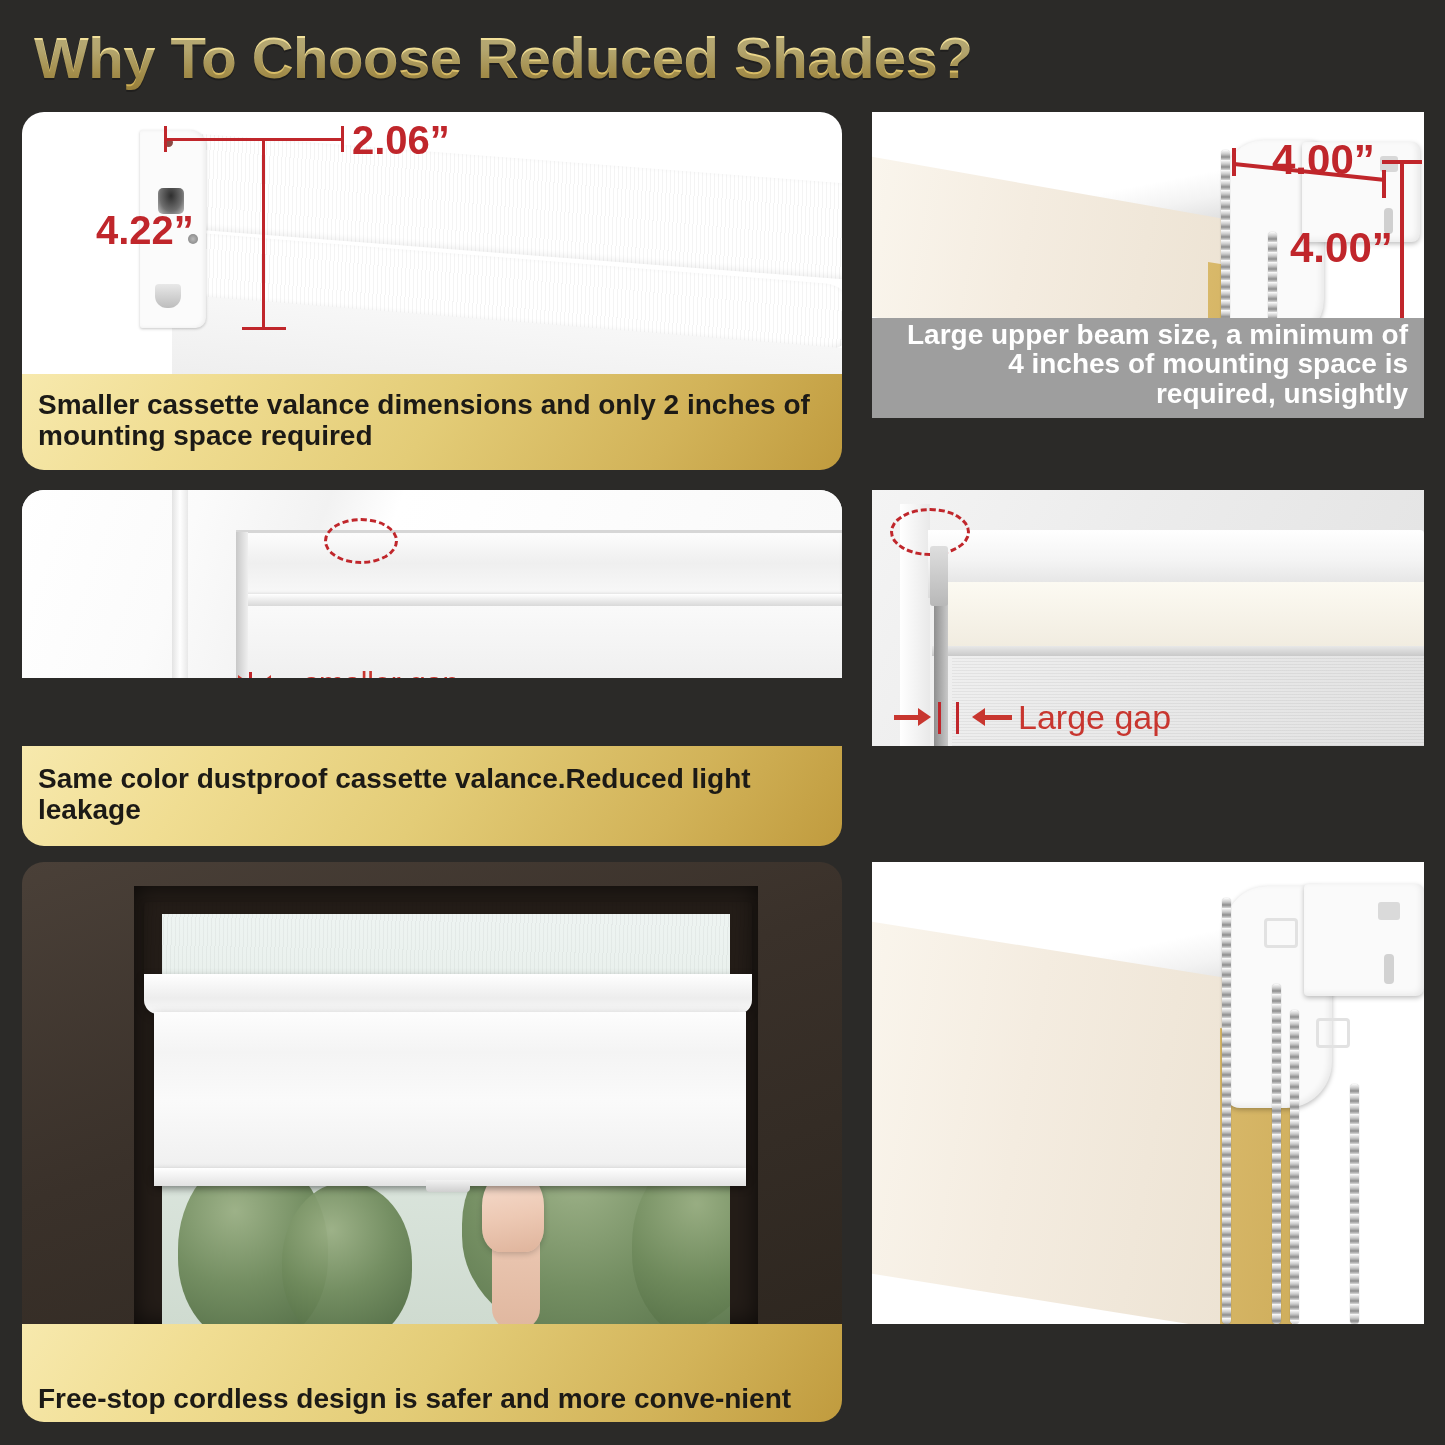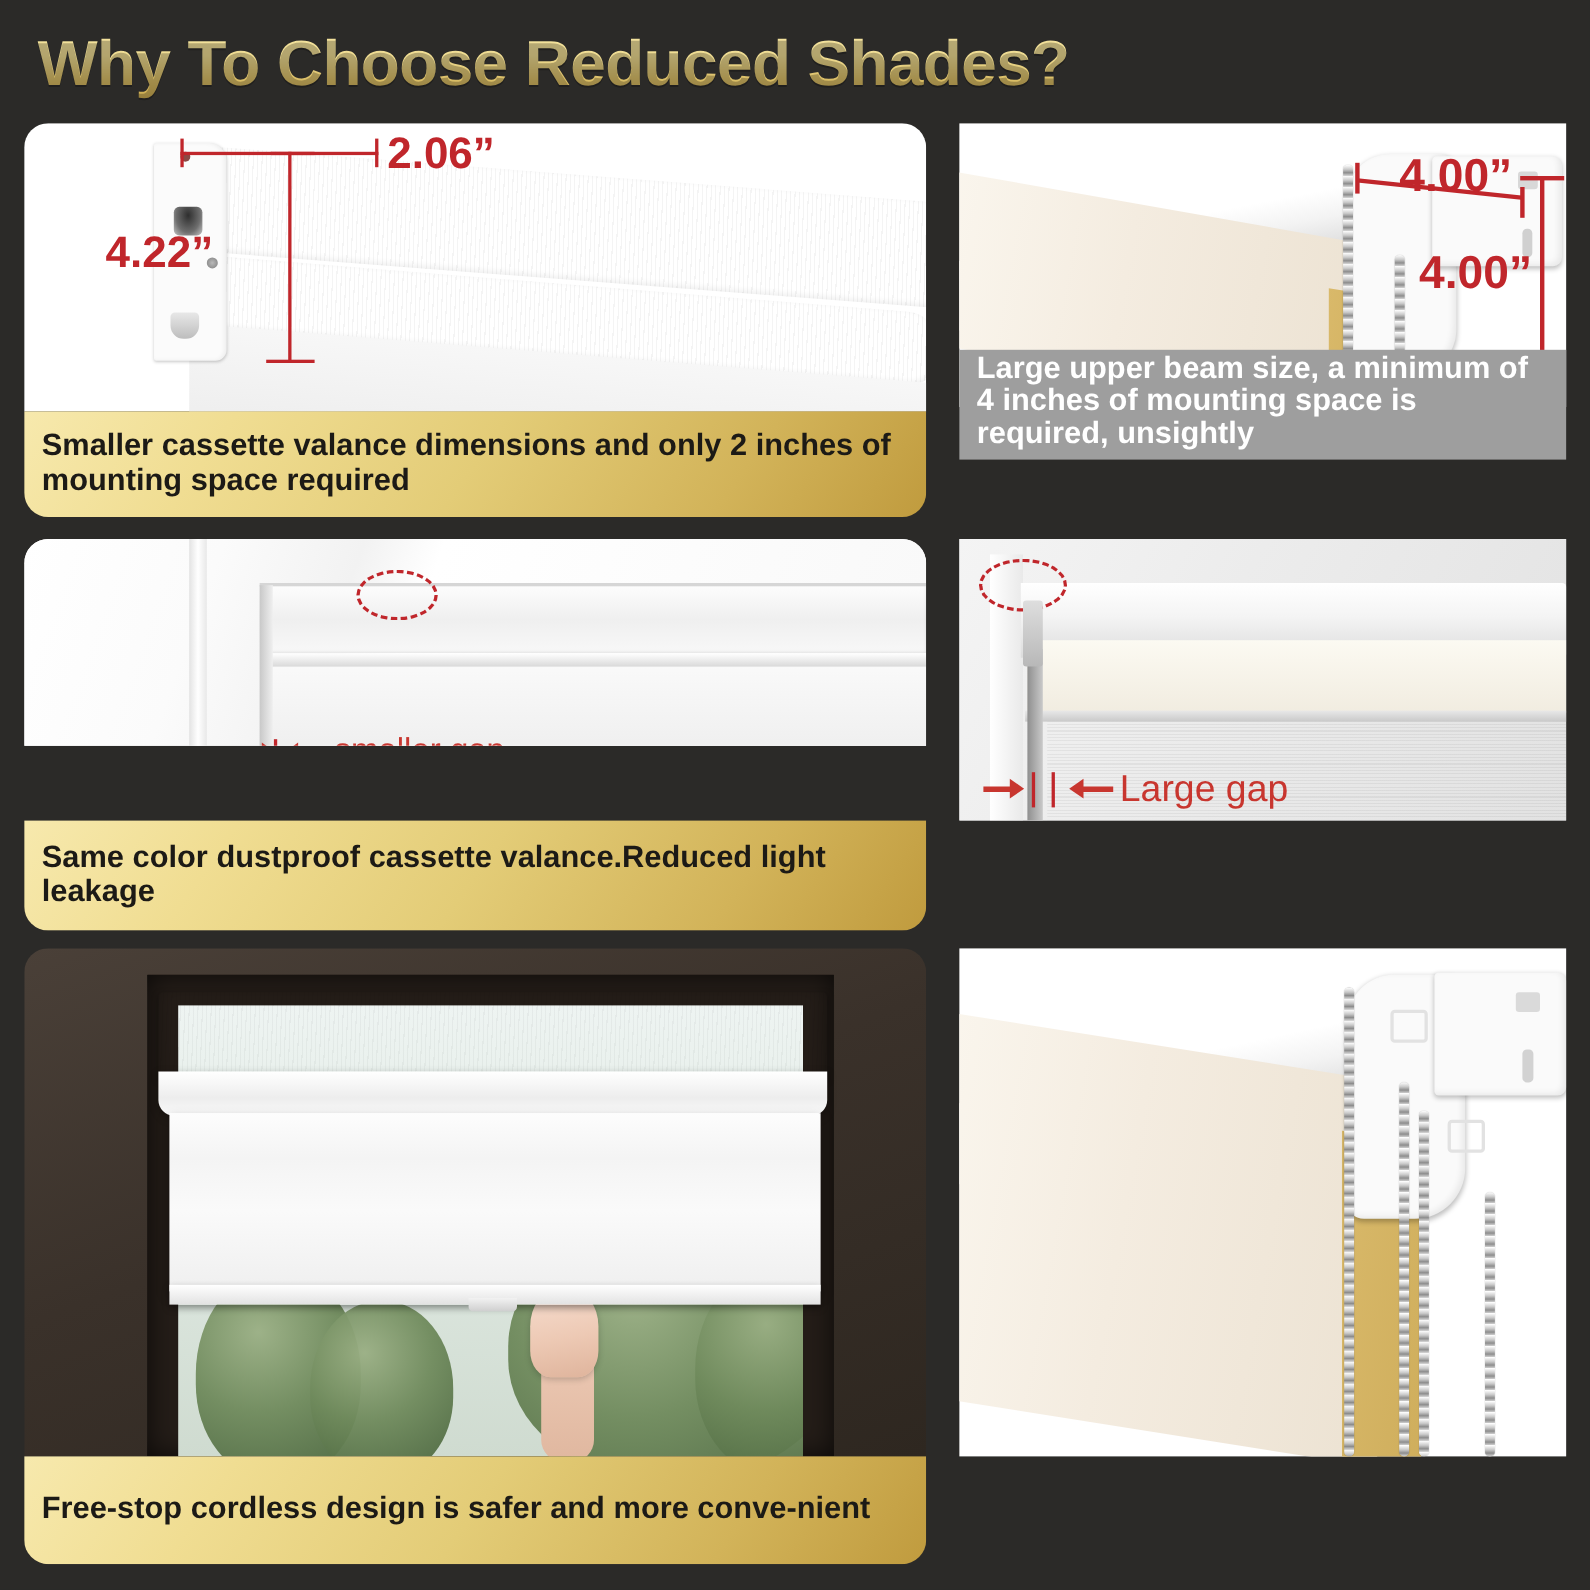--- a/index.html
+++ b/index.html
@@ -36,21 +36,21 @@
     position:absolute; left:0; right:0; bottom:0;
     display:flex; align-items:center;
     padding:4px 16px 8px 16px;
   }
   .caption.gold {
     background:linear-gradient(125deg,#f7e9ad 0%,#f0dd92 22%,#e3cc77 50%,#d2b359 78%,#c09b3e 100%);
     color:#1c1a16;
   }
   .caption.gray { background:#9e9e9e; color:#ffffff; }
   .cap-text { font-size:28px; font-weight:bold; line-height:1.12; }
-  .caption.gray .cap-text { line-height:1.05; }
+  .caption.gray .cap-text { line-height:1.05;text-align:right; }
 
   
   .dim-label {
     position:absolute; color:#c0262b; font-weight:bold;
     font-family:"Liberation Sans", sans-serif; white-space:nowrap;
   }
   .dim-line { position:absolute; background:#c0262b; }
   .dashed-ellipse {
     position:absolute; border:3px dashed #c0262b; border-radius:50%;
   }
@@ -291,21 +291,21 @@
     <div style="position:absolute; left:122px; top:112px; width:608px; height:40px;
                 background:linear-gradient(180deg,#ffffff,#ededed 60%,#fafafa 100%); border-radius:0 0 14px 14px;
                 box-shadow:0 3px 8px rgba(0,0,0,0.3);"></div>
     <div class="shade-panel fabric-tex" style="left:132px; top:150px; width:592px; height:162px; box-shadow:0 4px 10px rgba(0,0,0,0.35);"></div>
     <div style="position:absolute; left:132px; top:306px; width:592px; height:18px;
                 background:linear-gradient(180deg,#ffffff,#e2e2e2); box-shadow:0 3px 7px rgba(0,0,0,0.4);"></div>
     <div style="position:absolute; left:404px; top:318px; width:44px; height:12px;
                 background:linear-gradient(180deg,#f2f2f2,#cfcfcf); border-radius:0 0 4px 4px;"></div>
   </div>
 
-  <div class="caption gold" style="height:98px;">
+  <div class="caption gold" style="height:98px;align-items:flex-end;">
     <div class="cap-text">Free-stop cordless design is safer and more conve-nient</div>
   </div>
 </div>
 
 <div class="panel right" style="left:872px; top:862px; width:552px; height:560px;">
 
   <div class="photo white" style="height:462px;">
 
     <div class="roll-tube fabric-tex" style="left:-46px; top:58px; width:440px; height:72px; transform:rotate(-12deg); transform-origin:right center;"></div>
 

